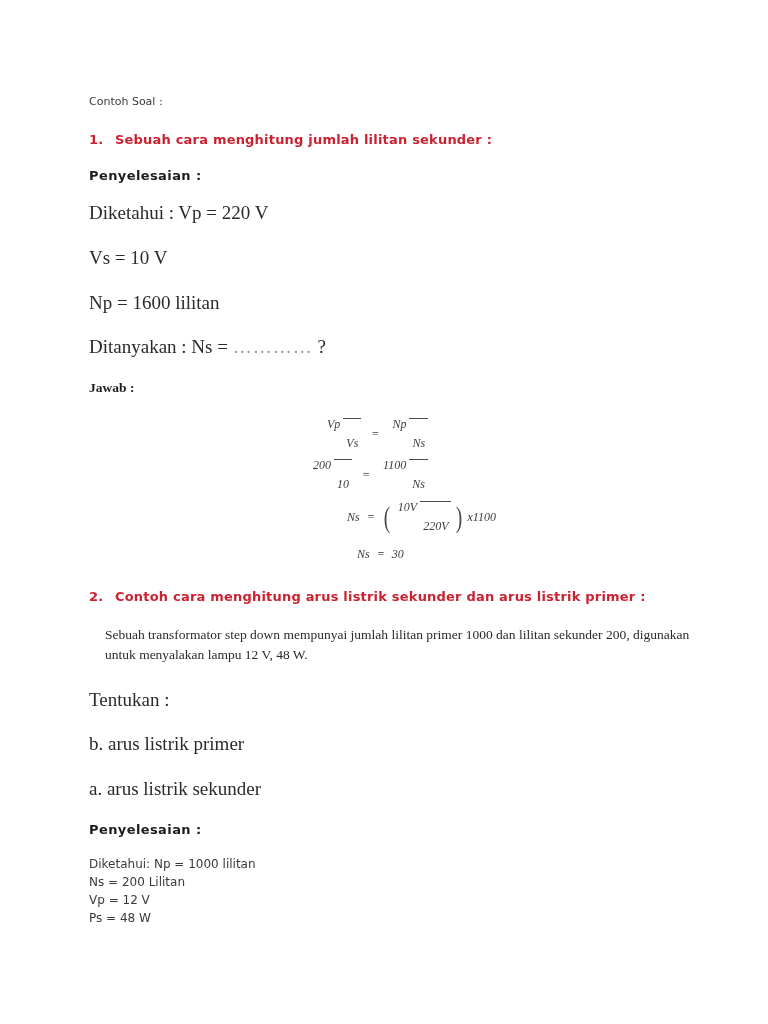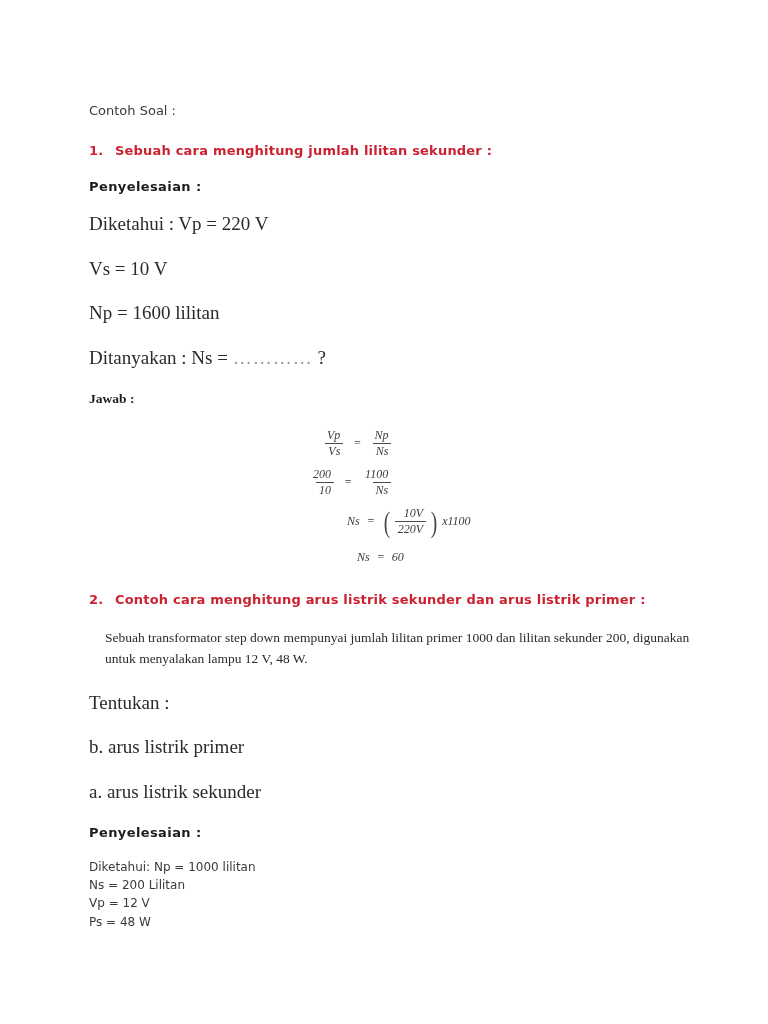--- a/index.html
+++ b/index.html
@@ -26,23 +26,23 @@
 
   .content {
     position: absolute;
     left: 89px;
     top: 90px;
     width: 592px;
   }
 
   .lead-line {
     font-family: "DejaVu Sans", sans-serif;
-    font-size: 13px;
+    font-size: 11px;
     color: #3a3a3a;
-    margin: 12px 0 22px 0;
+    margin: 4px 0 22px 0;
     line-height: 1.4;
   }
 
   .heading-red {
     color: #cb2231;
     font-family: "DejaVu Sans", sans-serif;
     font-size: 13px;
     font-weight: bold;
     letter-spacing: 0.2px;
     margin: 0 0 18px 0;
@@ -120,31 +120,31 @@
     font-size: 12px;
     margin-bottom: 9px;
   }
   .math-row.r1 { padding-left: 232px; }
   .math-row.r2 { padding-left: 218px; }
   .math-row.r3 { padding-left: 258px; margin-top: 4px; }
   .math-row.r4 { padding-left: 268px; margin-top: 14px; }
 
   .frac {
     display: inline-flex;
-    flex-direction: column;
-    align-items: flex-end;
+    flex-direction: row;
+    align-items: flex-start;
     vertical-align: middle;
     margin: 0 3px;
   }
   .frac .num-t {
     padding: 0 3px 1px 3px;
     line-height: 1.12;
   }
   .frac .den-t {
-    padding: 1px 3px 0 3px;
+    padding: 18px 3px 0 3px;
     border-top: 1px solid #4a4a4a;
     line-height: 1.12;
   }
   .eqsign {
     margin: 0 7px;
     font-style: italic;
   }
   .paren {
     font-size: 30px;
     font-style: normal;
@@ -228,21 +228,21 @@
           <span class="num-t">10V</span>
           <span class="den-t">220V</span>
         </span>
         <span class="paren">)</span>
         <span class="mtail">x1100</span>
       </div>
 
       <div class="math-row r4">
         <span class="mvar">Ns</span>
         <span class="eqsign">=</span>
-        <span class="mvar">60</span>
+        <span class="mvar">30</span>
       </div>
 
     </div>
 
 
     <div class="heading-red">
       <span class="num">2.</span>
       <span class="htxt">Contoh cara menghitung arus listrik sekunder dan arus listrik primer :</span>
     </div>
 

